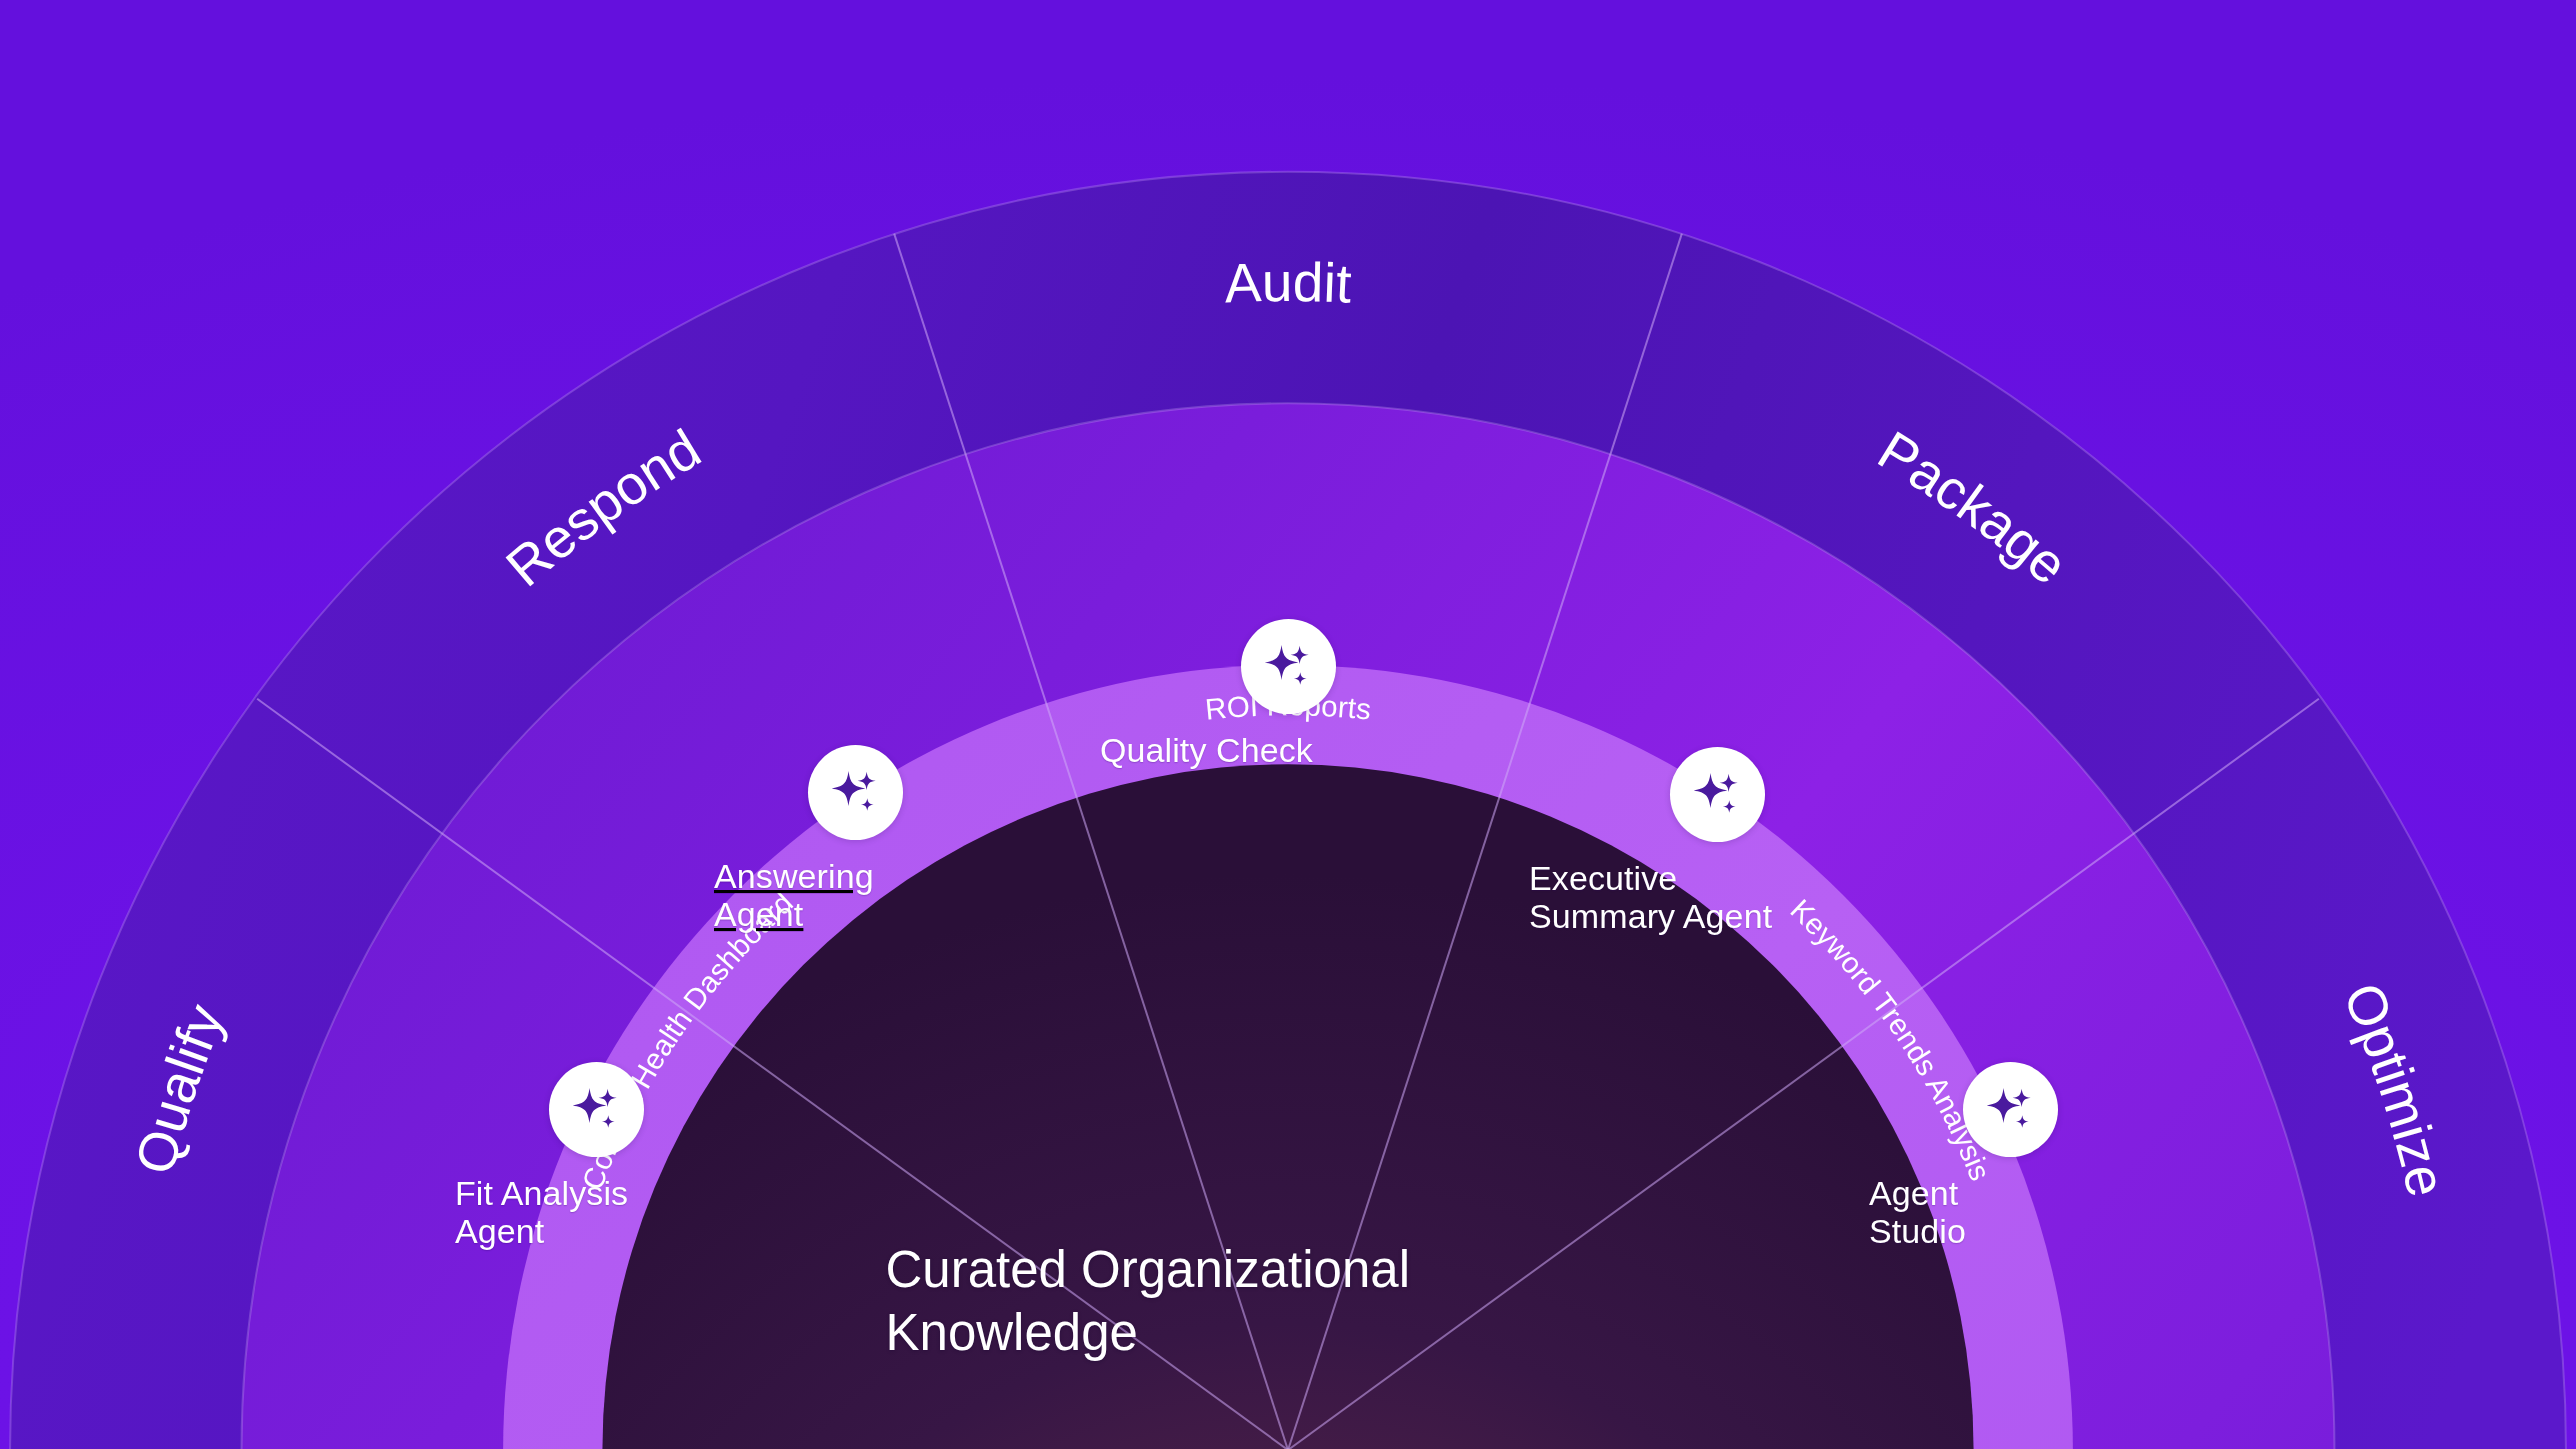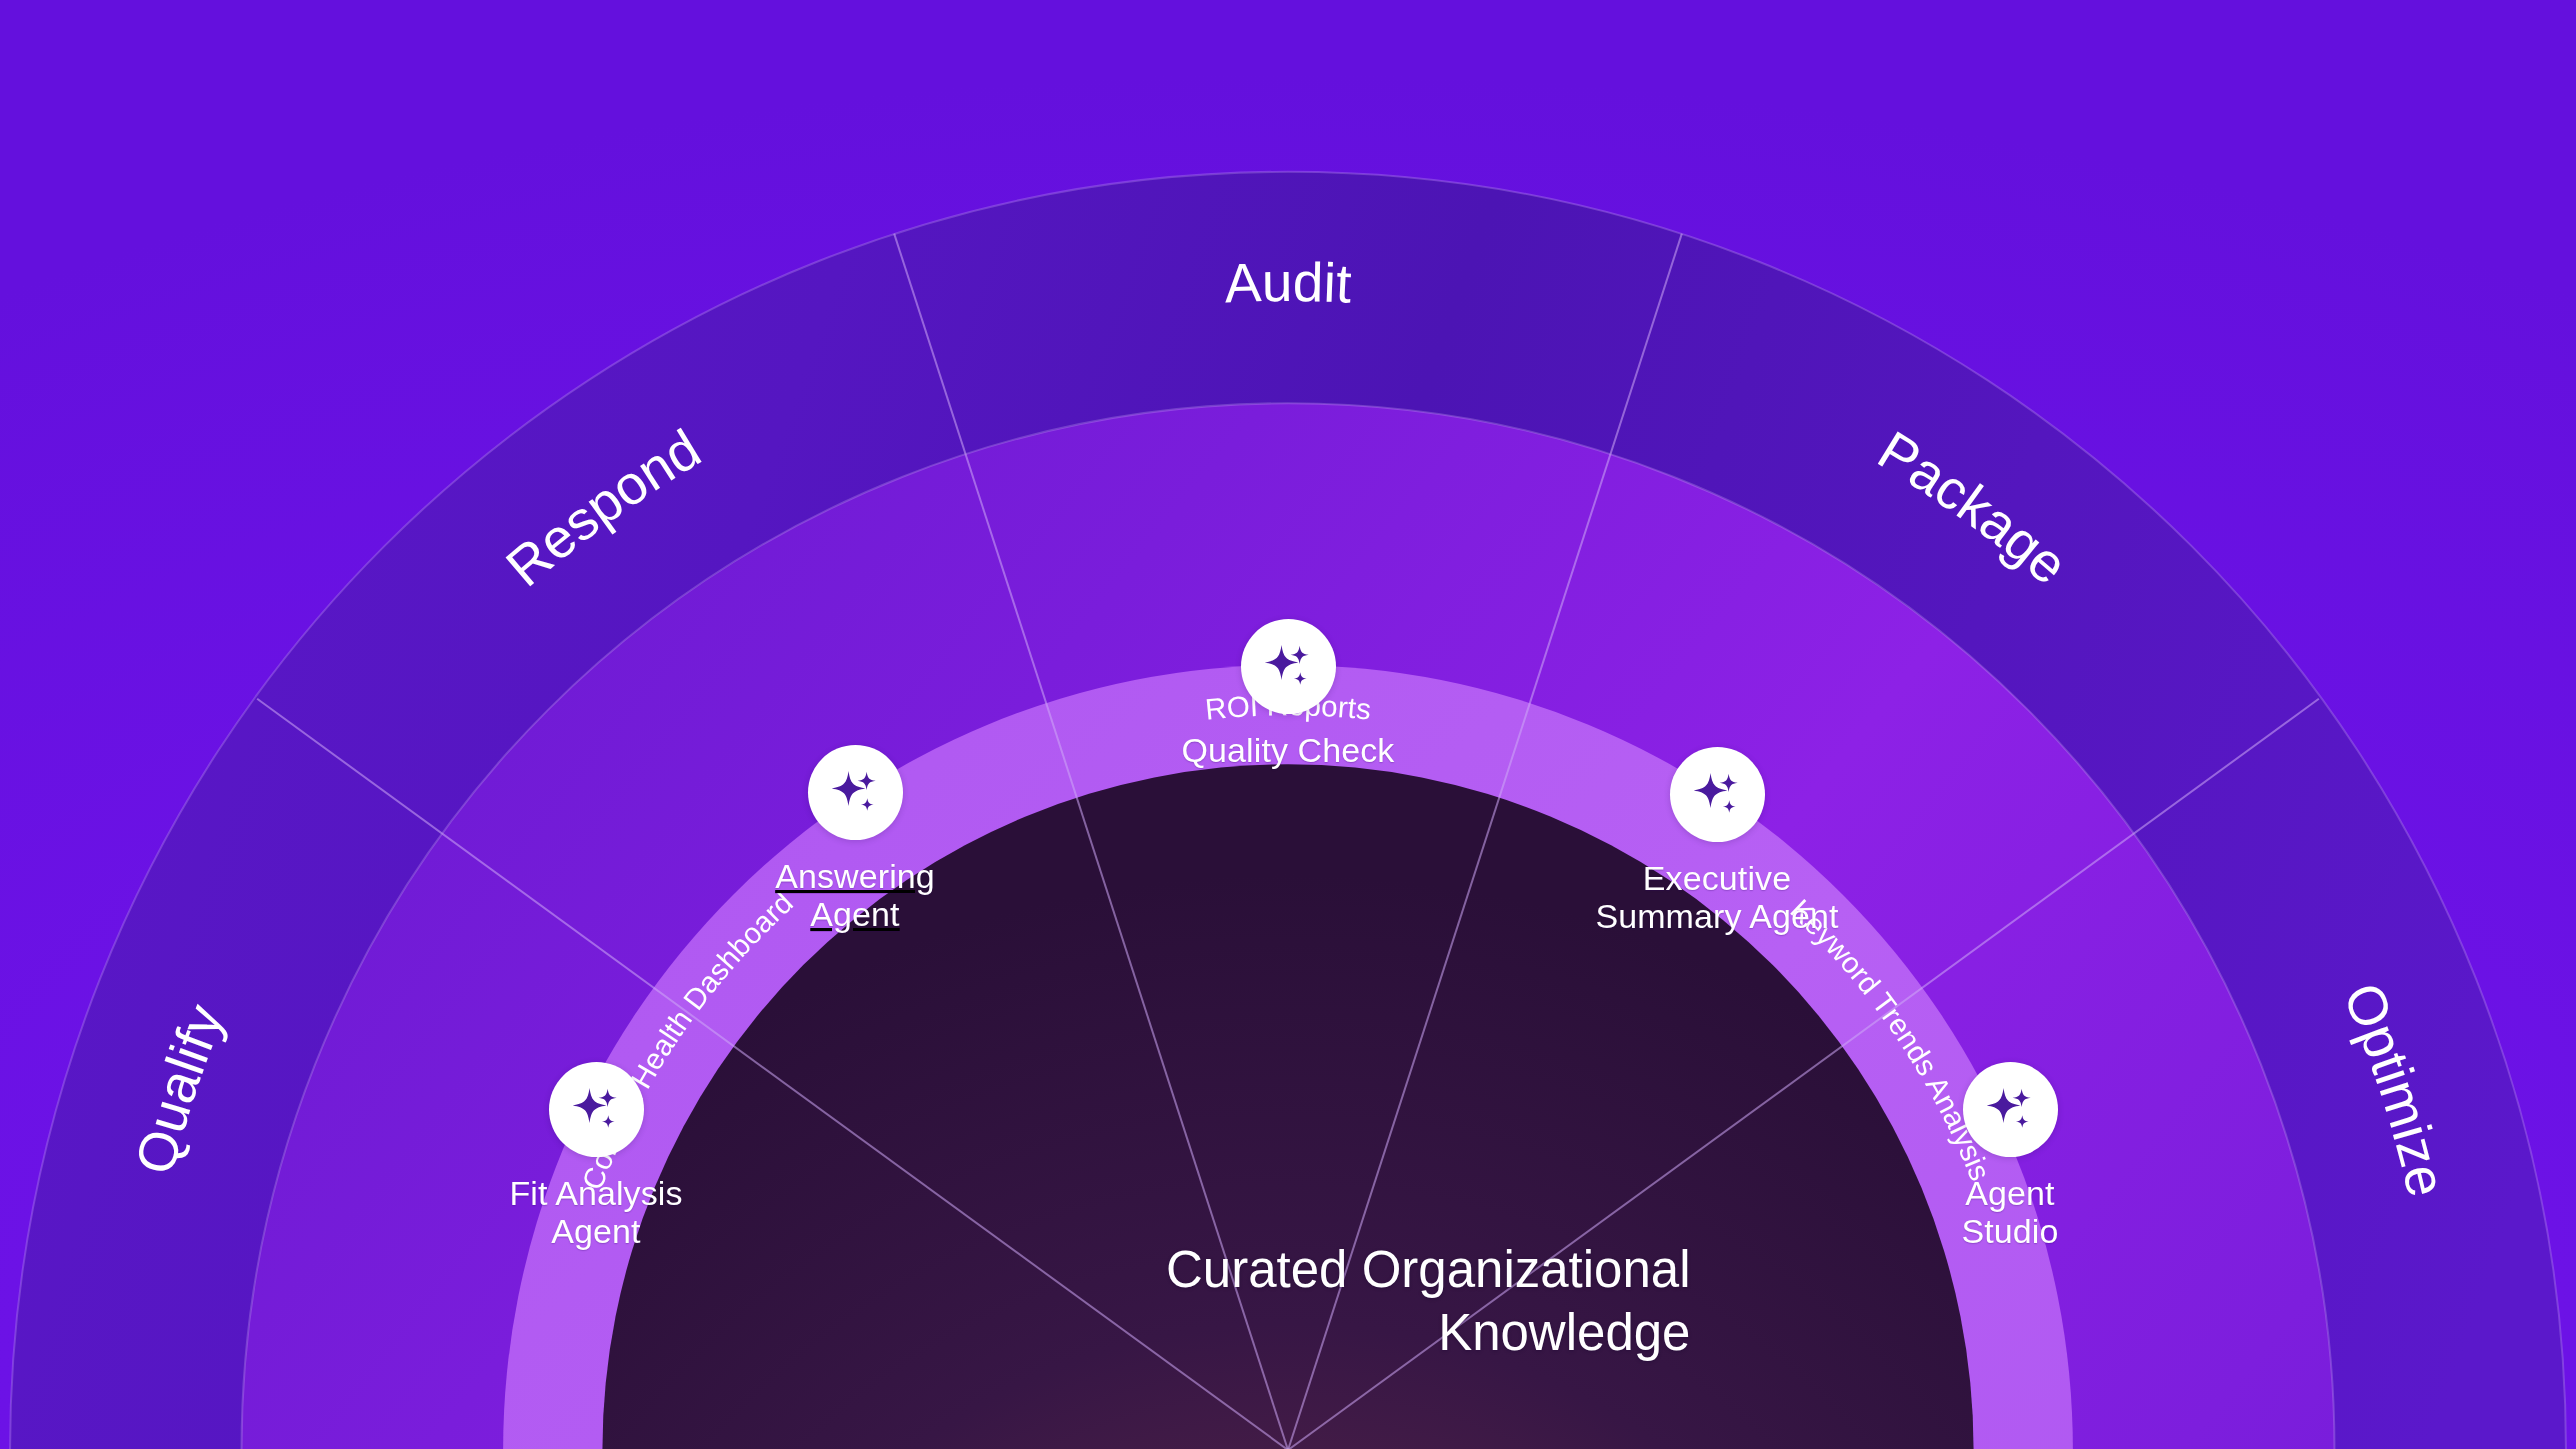--- a/index.html
+++ b/index.html
@@ -22,21 +22,20 @@
     position: absolute;
     left: 0;
     top: 0;
     width: 2576px;
     height: 1450px;
     display: block;
   }
   .node {
     position: absolute;
     transform: translate(-50%, 0);
-    text-align: center;
     width: 282px;
   }
   .node .bubble {
     width: 95px;
     height: 95px;
     border-radius: 50%;
     background: #ffffff;
     margin: 0 auto 17.4px auto;
     display: flex;
     align-items: center;
@@ -53,21 +52,21 @@
     white-space: pre-line;
     text-shadow: 0 0.7px 1.3px rgba(40,0,90,0.25);
   }
   .node.wide { width: 376px; }
   #center-title {
     position: absolute;
     left: 1288px;
     top: 1238px;
     transform: translateX(-50%);
     width: 805px;
-    text-align: right;
+    text-align: left;
     color: #ffffff;
     font-size: 51px;
     line-height: 1.24;
     white-space: pre-line;
     text-shadow: 0 1.3px 3.4px rgba(20,0,45,0.35);
   }
   text.arc-label {
     fill: #ffffff;
     font-family: "Liberation Sans", sans-serif;
   }

